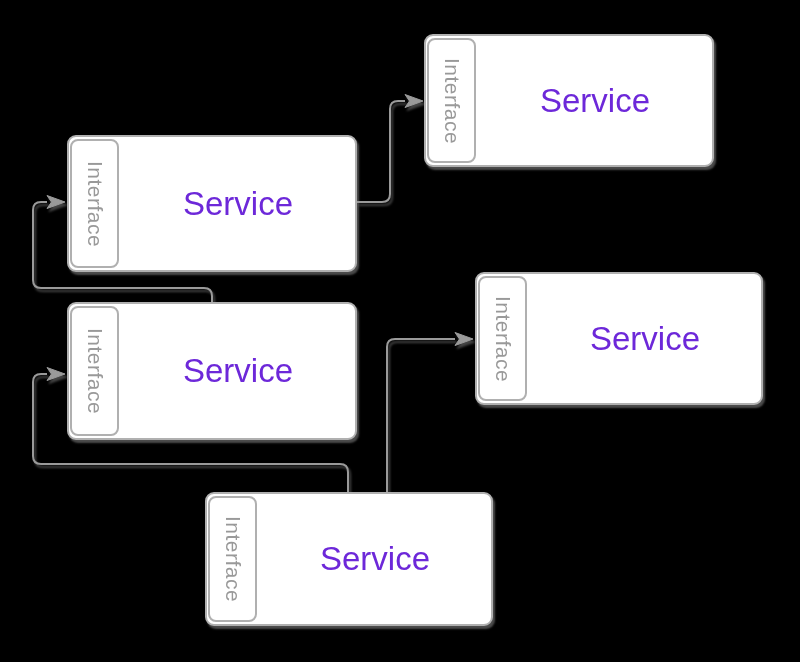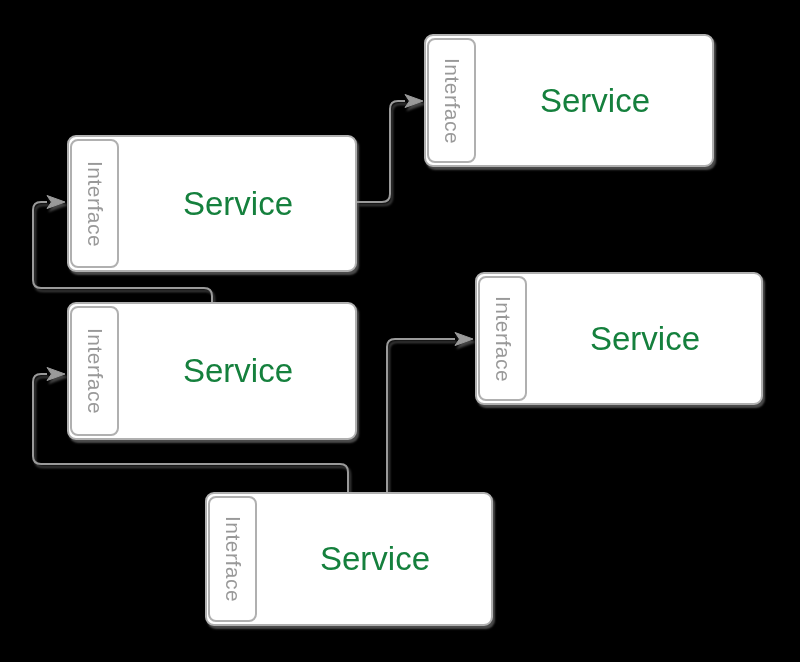--- a/index.html
+++ b/index.html
@@ -69,21 +69,21 @@
     left: 52px;
     right: 0;
     top: 0;
     bottom: 0;
     display: flex;
     align-items: center;
     justify-content: center;
   }
   .service-label {
     font-size: 33px;
-    color: #15803d;
+    color: #6d28d9;
     white-space: nowrap;
   }
 </style>
 </head>
 <body>
 
 <div class="canvas">
 
   <svg class="edges-layer" width="800" height="662" viewBox="0 0 800 662" xmlns="http://www.w3.org/2000/svg">
 

